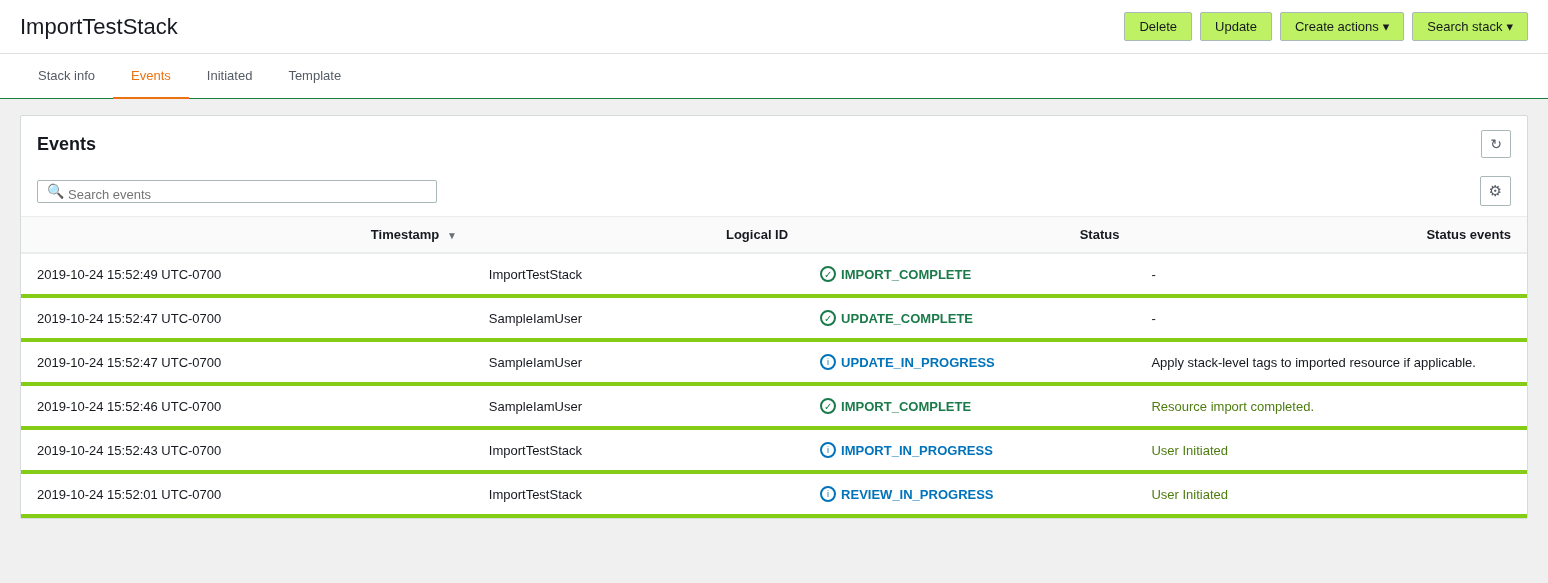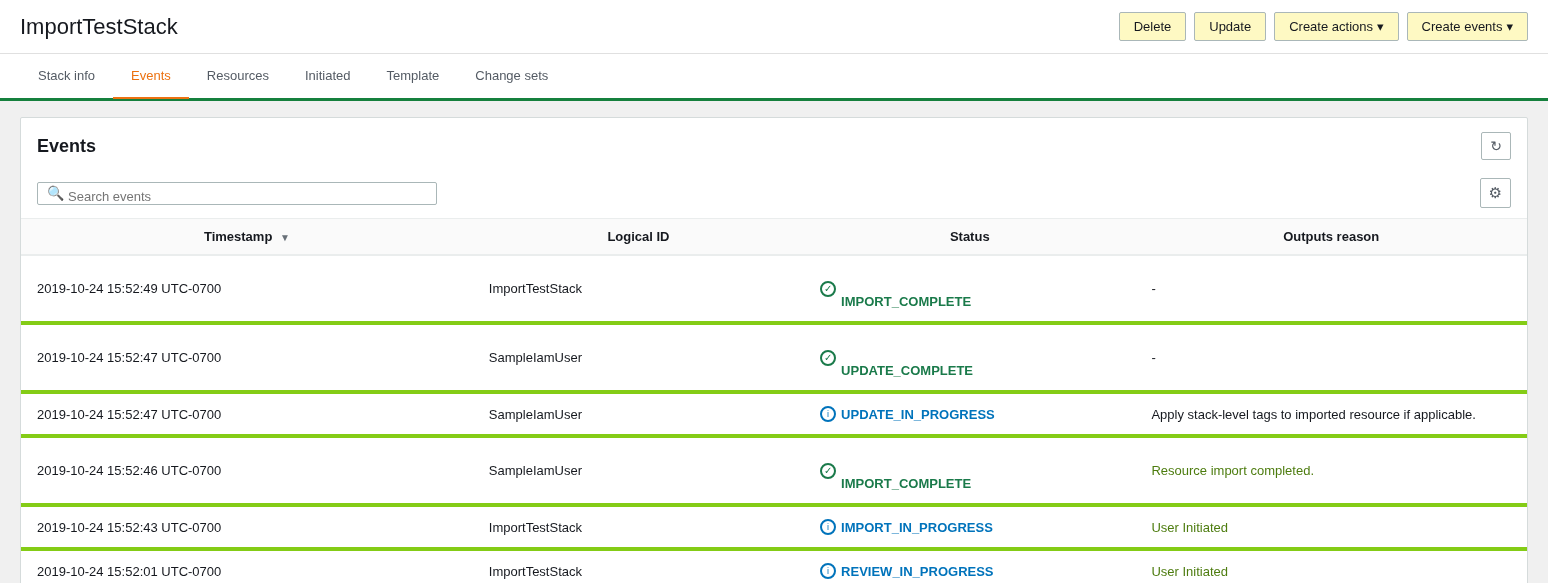--- a/index.html
+++ b/index.html
@@ -19,34 +19,34 @@
       color: #16191f;
     }
     .header-actions {
       display: flex;
       gap: 8px;
       align-items: center;
     }
     .btn {
       padding: 6px 14px;
       border: 1px solid #aab7b8;
-      background: #fef9c3;
+      background: #bef264;
       color: #16191f;
       font-size: 13px;
       cursor: pointer;
       border-radius: 2px;
       display: flex;
       align-items: center;
       gap: 4px;
     }
 
     .tabs {
       background: #fff;
       display: flex;
-      border-bottom: 3px solid #15803d;
+      border-bottom: 1px solid #15803d;
       padding: 0 20px;
     }
     .tab {
       padding: 14px 18px;
       cursor: pointer;
       font-size: 13px;
       color: #545b64;
       border-bottom: 2px solid transparent;
       margin-bottom: -1px;
     }
@@ -116,21 +116,21 @@
     .table {
       width: 100%;
       border-collapse: collapse;
     }
     .table thead tr {
       border-top: 1px solid #eaeded;
       border-bottom: 2px solid #eaeded;
     }
     .table th {
       padding: 10px 16px;
-      text-align: center;
+      text-align: right;
       font-weight: 700;
       font-size: 13px;
       color: #16191f;
       background: #fafafa;
     }
     .table td {
       padding: 12px 16px;
       font-size: 13px;
       color: #16191f;
       border-bottom: 4px solid #84cc16;
@@ -172,21 +172,21 @@
       height: 16px;
       border-radius: 50%;
       border: 2px solid #0073bb;
       display: inline-flex;
       align-items: center;
       justify-content: center;
       font-size: 9px;
       color: #0073bb;
       flex-shrink: 0;
     }
-    .status-text-complete { font-weight: 600; color: #1a7a4a; margin-top: 26px; }
+    .status-text-complete { font-weight: 600; color: #1a7a4a; }
     .status-text-progress { font-weight: 600; color: #0073bb; }
 
     .reason-link { color: #4d7c0f; text-decoration: none; }
 
     .refresh-btn {
       background: none;
       border: 1px solid #aab7b8;
       cursor: pointer;
       padding: 5px 8px;
       border-radius: 2px;
@@ -205,44 +205,38 @@
 <div class="header">
   <h1 class="page-title">ImportTestStack</h1>
   <div class="header-actions">
     <button class="btn">Delete</button>
     <button class="btn">Update</button>
     <button class="btn">
       <span>Create actions</span>
       <span>▾</span>
     </button>
     <button class="btn">
-      <span>Create events</span>
+      <span>Search stack</span>
       <span>▾</span>
     </button>
   </div>
 </div>
 
 <div class="tabs">
   <div class="tab">
     <span>Stack info</span>
   </div>
   <div class="tab active">
     <span>Events</span>
   </div>
   <div class="tab">
-    <span>Resources</span>
-  </div>
-  <div class="tab">
     <span>Initiated</span>
   </div>
   <div class="tab">
     <span>Template</span>
-  </div>
-  <div class="tab">
-    <span>Change sets</span>
   </div>
 </div>
 
 <div class="content">
   <div class="panel">
     <div class="panel-header">
       <span class="panel-title">Events</span>
       <div class="top-right-actions">
         <button class="refresh-btn">↻</button>
       </div>
@@ -263,21 +257,21 @@
             <span>Timestamp</span>
             <span class="sort-icon">▼</span>
           </th>
           <th class="col-logical">
             <span>Logical ID</span>
           </th>
           <th class="col-status">
             <span>Status</span>
           </th>
           <th class="col-reason">
-            <span>Outputs reason</span>
+            <span>Status events</span>
           </th>
         </tr>
       </thead>
       <tbody id="events-tbody">
       <tr>
             <td>2019-10-24 15:52:49 UTC-0700</td>
             <td>ImportTestStack</td>
             <td>
               <div class="status-complete">
       <span class="status-icon-complete">✓</span>

